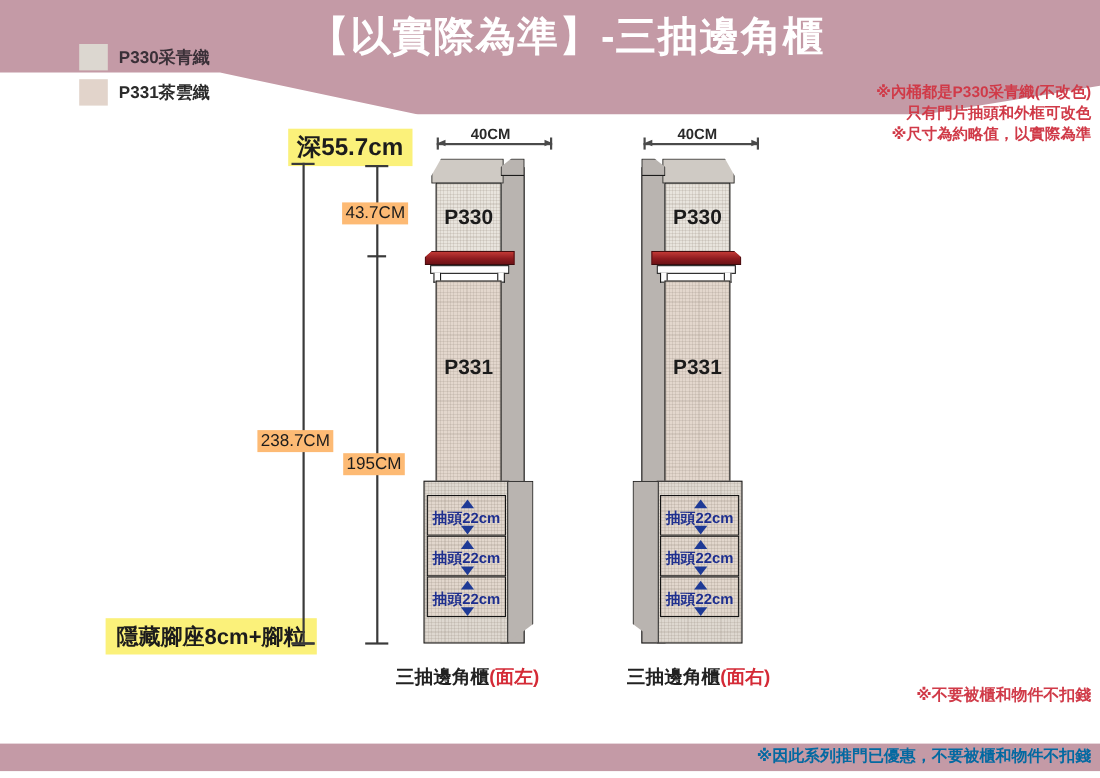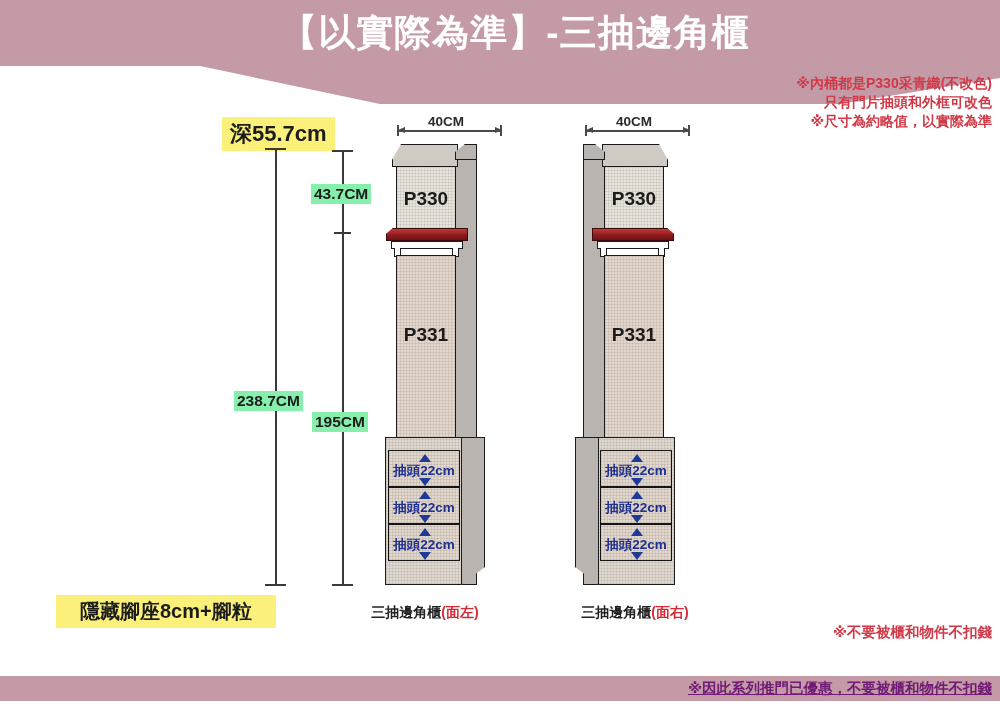--- a/index.html
+++ b/index.html
@@ -35,31 +35,31 @@
   .legend-lb{font-size:15.5px;font-weight:bold;color:#2b2b2b;white-space:nowrap;}
   .legend-row.on-band .legend-lb{color:#3a3038;}
 
   
   .notes-tr{
     position:absolute;right:8px;top:74px;text-align:right;
     color:#d03a48;font-size:14px;font-weight:bold;line-height:19px;white-space:nowrap;
   }
 
   
-  .hl{position:absolute;background:#fbf17a;font-weight:bold;color:#1c1c1c;white-space:nowrap;}
+  .hl{position:absolute;background:#fbf17a;font-weight:bold;color:#1c1c1c;white-space:nowrap;margin-left:40px;}
   .hl-depth{left:222px;top:117px;padding:2px 8px;font-size:22px;}
-  .hl-base{left:56px;top:595px;padding:3px 24px;font-size:20px;}
+  .hl-base{left:56px;top:562px;padding:3px 10px;font-size:20px;}
 
   
   .dimline{position:absolute;background:#3a3a3a;width:1.6px;}
   .dimcap{position:absolute;background:#3a3a3a;height:1.6px;}
   .dimtick{position:absolute;background:#3a3a3a;height:1.6px;}
   .dimtxt{
-    position:absolute;color:#1c1c1c;font-size:15.5px;font-weight:bold;
-    background:#86efac;padding:1px 3px;white-space:nowrap;
+    position:absolute;color:#1c1c1c;font-size:15.5px;font-weight:normal;
+    background:#fdba74;padding:1px 3px;white-space:nowrap;
   }
 
   
   .hdim-line{position:absolute;background:#4a4a4a;height:1.6px;}
   .hdim-cap{position:absolute;background:#4a4a4a;width:1.6px;height:11px;}
   .hdim-txt{position:absolute;font-size:13.5px;font-weight:bold;color:#2a2a2a;
     background:#fff;padding:0 3px;white-space:nowrap;}
   .hdim-arrowL,.hdim-arrowR{position:absolute;width:0;height:0;
     border-top:3.5px solid transparent;border-bottom:3.5px solid transparent;}
   .hdim-arrowL{border-right:7px solid #4a4a4a;}
@@ -89,43 +89,53 @@
   }
   .drawer-txt{
     position:absolute;left:0;right:0;text-align:center;color:#1e2f8f;
     font-size:13.5px;font-weight:bold;white-space:nowrap;
   }
   .arrow-up,.arrow-dn{position:absolute;width:0;height:0;
     border-left:6px solid transparent;border-right:6px solid transparent;}
   .arrow-up{border-bottom:8px solid #1e3a96;}
   .arrow-dn{border-top:8px solid #1e3a96;}
   .caption{
-    position:absolute;text-align:center;font-size:14px;font-weight:bold;color:#222;white-space:nowrap;
+    position:absolute;text-align:center;font-size:17px;font-weight:bold;color:#222;white-space:nowrap;
   }
   .caption .red{color:#d42a36;}
 
   
   .notes-br{
     position:absolute;right:8px;top:623px;text-align:right;
     color:#d03a48;font-size:14.5px;font-weight:bold;line-height:19px;white-space:nowrap;
   }
   .bottom-band{position:absolute;left:0;top:676px;width:1000px;height:25px;background:#c49aa6;}
   .note-onband{
     position:absolute;right:8px;top:679px;text-align:right;
-    color:#701a75;font-size:14.5px;font-weight:bold;line-height:19px;white-space:nowrap;text-decoration:underline;
+    color:#0369a1;font-size:14.5px;font-weight:bold;line-height:19px;white-space:nowrap;
   }
 </style>
 </head>
 <body>
 
 <div class="stage">
 
   <div class="header-band"></div>
   <div class="header-title">【以實際為準】-三抽邊角櫃</div>
 
+  <div class="legend">
+    <div class="legend-row on-band">
+      <span class="legend-sw p330"></span>
+      <span class="legend-lb">P330采青織</span>
+    </div>
+    <div class="legend-row">
+      <span class="legend-sw p331"></span>
+      <span class="legend-lb">P331茶雲織</span>
+    </div>
+  </div>
 
   <div class="notes-tr">
     <div>※內桶都是P330采青織(不改色)</div>
     <div>只有門片抽頭和外框可改色</div>
     <div>※尺寸為約略值，以實際為準</div>
   </div>
 
   <div class="hl hl-depth">深55.7cm</div>
 
   <div class="hl hl-base">隱藏腳座8cm+腳粒</div>

